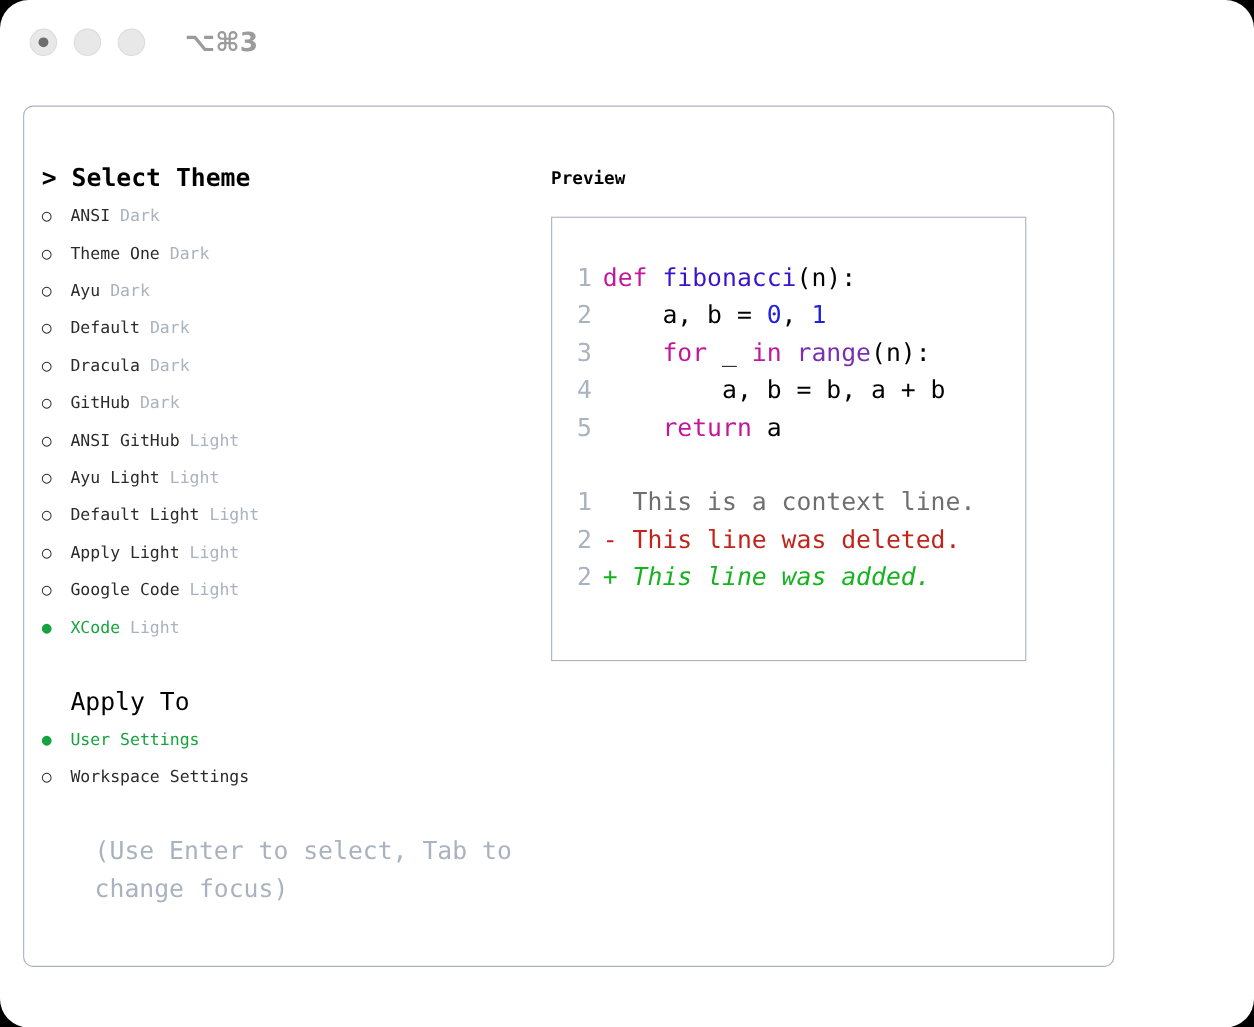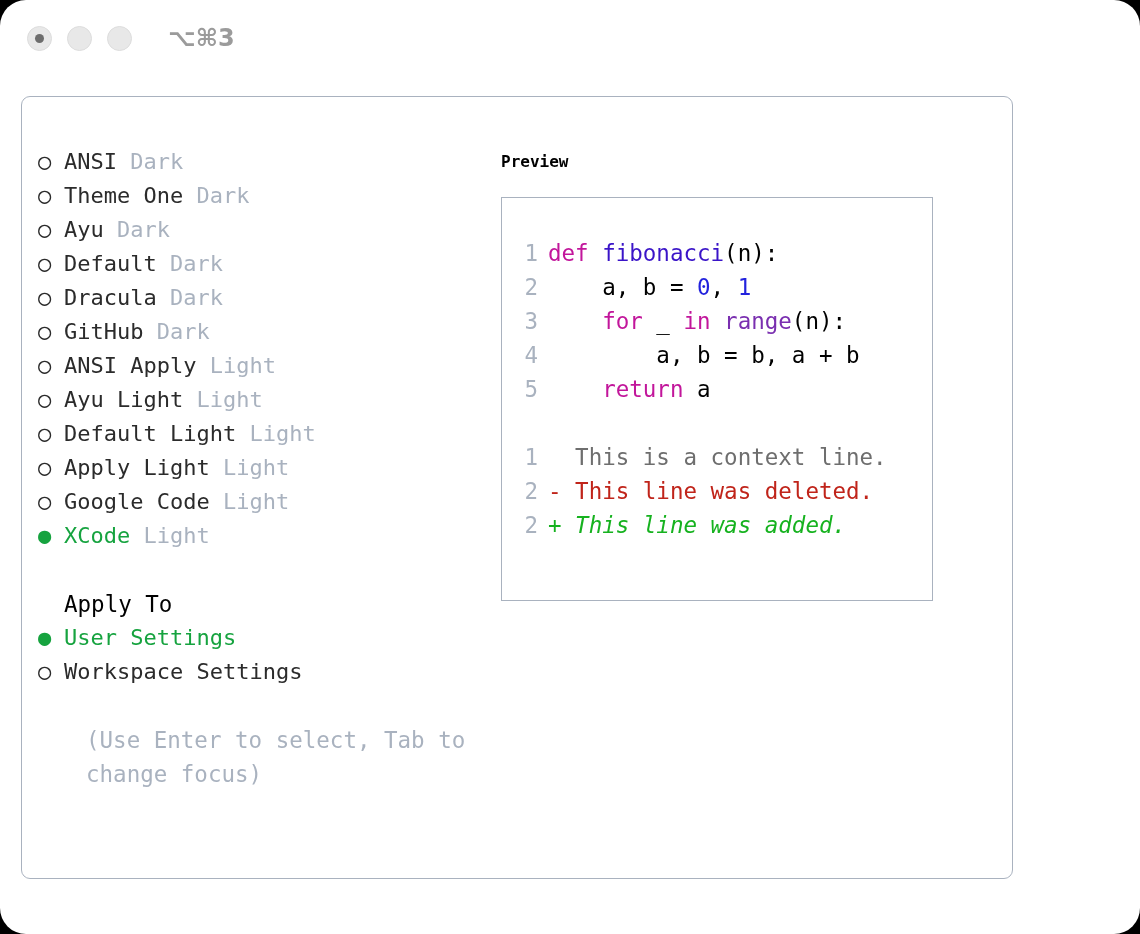--- a/index.html
+++ b/index.html
@@ -84,21 +84,21 @@
     width: 450px;
   }
   .section-title {
     font-size: 22.5px;
     font-weight: bold;
     color: #000000;
     line-height: 34px;
     white-space: pre;
   }
   .row {
-    font-size: 22px;
+    font-size: 15px;
     line-height: 34px;
     white-space: pre;
     color: #2b2b2b;
   }
   .bullet {
     display: inline-block;
     width: 26px;
     color: #2b2b2b;
   }
   .row.selected .bullet { color: #16a33f; }
@@ -186,28 +186,29 @@
       <span class="dot-inner"></span>
     </div>
     <div class="dot dot-2"></div>
     <div class="dot dot-3"></div>
     <div class="shortcut">⌥⌘3</div>
   </div>
 
   <div class="panel">
 
     <div class="left-col">
+      <div class="section-title">&gt; Select Theme</div>
       <div id="theme-list">
           <div class="row"><span class="bullet">○</span><span class="label">ANSI</span> <span class="badge">Dark</span></div>
           <div class="row"><span class="bullet">○</span><span class="label">Theme One</span> <span class="badge">Dark</span></div>
           <div class="row"><span class="bullet">○</span><span class="label">Ayu</span> <span class="badge">Dark</span></div>
           <div class="row"><span class="bullet">○</span><span class="label">Default</span> <span class="badge">Dark</span></div>
           <div class="row"><span class="bullet">○</span><span class="label">Dracula</span> <span class="badge">Dark</span></div>
           <div class="row"><span class="bullet">○</span><span class="label">GitHub</span> <span class="badge">Dark</span></div>
-          <div class="row"><span class="bullet">○</span><span class="label">ANSI Apply</span> <span class="badge">Light</span></div>
+          <div class="row"><span class="bullet">○</span><span class="label">ANSI GitHub</span> <span class="badge">Light</span></div>
           <div class="row"><span class="bullet">○</span><span class="label">Ayu Light</span> <span class="badge">Light</span></div>
           <div class="row"><span class="bullet">○</span><span class="label">Default Light</span> <span class="badge">Light</span></div>
           <div class="row"><span class="bullet">○</span><span class="label">Apply Light</span> <span class="badge">Light</span></div>
           <div class="row"><span class="bullet">○</span><span class="label">Google Code</span> <span class="badge">Light</span></div>
           <div class="row selected"><span class="bullet">●</span><span class="label">XCode</span> <span class="badge">Light</span></div>
         </div>
 
       <div class="spacer-sm"></div>
       <div class="apply-title">Apply To</div>
       <div id="apply-list">

